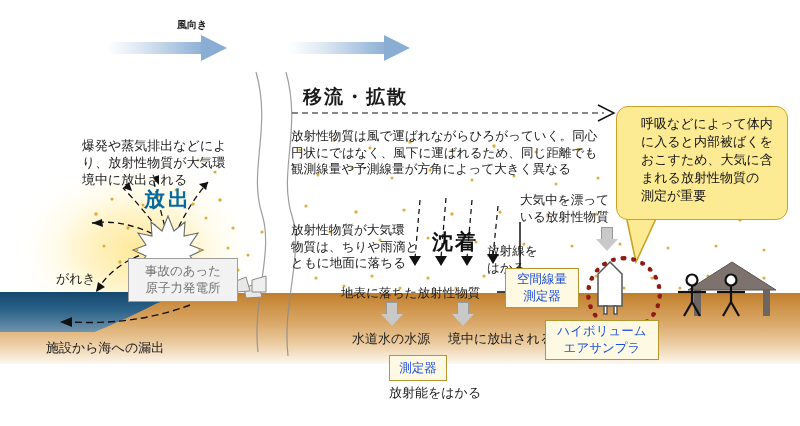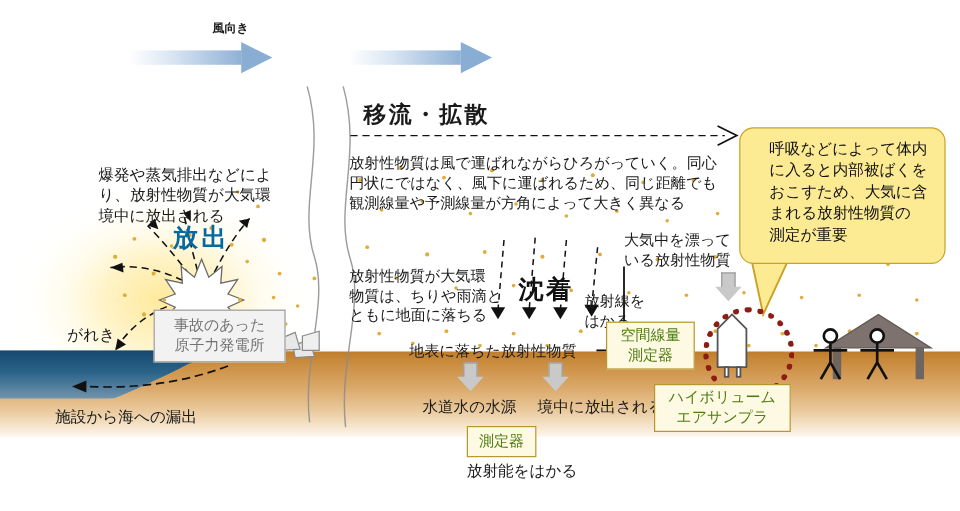--- a/index.html
+++ b/index.html
@@ -29,21 +29,21 @@
 
   
   .tx{position:absolute;color:#1a1a1a;line-height:1.32;white-space:pre;letter-spacing:0px;}
   .bigtitle{font-size:20px;font-weight:bold;letter-spacing:2px;}
   .mid{font-size:13px;}
   .hou{font-size:21px;font-weight:bold;letter-spacing:3px;color:#0369a1;}
   .chin{font-size:21px;font-weight:bold;letter-spacing:2px;color:#111;}
 
   
   .box{position:absolute;border:1px solid #b7962f;background:#fdf9e3;
-       font-size:12.5px;line-height:1.35;text-align:center;color:#4d7c0f;
+       font-size:12.5px;line-height:1.35;text-align:center;color:#1d4ed8;
        display:flex;align-items:center;justify-content:center;white-space:pre;}
   .graybox{position:absolute;border:1px solid #9d9d9d;background:#f2f2f2;
        font-size:12.5px;line-height:1.4;text-align:center;color:#737373;
        display:flex;align-items:center;justify-content:center;white-space:pre;}
 
   
   #callout{position:absolute;left:616px;top:106px;width:172px;height:114px;
     background:#fdeb94;border:1.6px solid #c9a227;border-radius:12px;
     font-size:13px;line-height:1.38;color:#111;padding:8px 24px;box-sizing:border-box;white-space:pre;}
 

